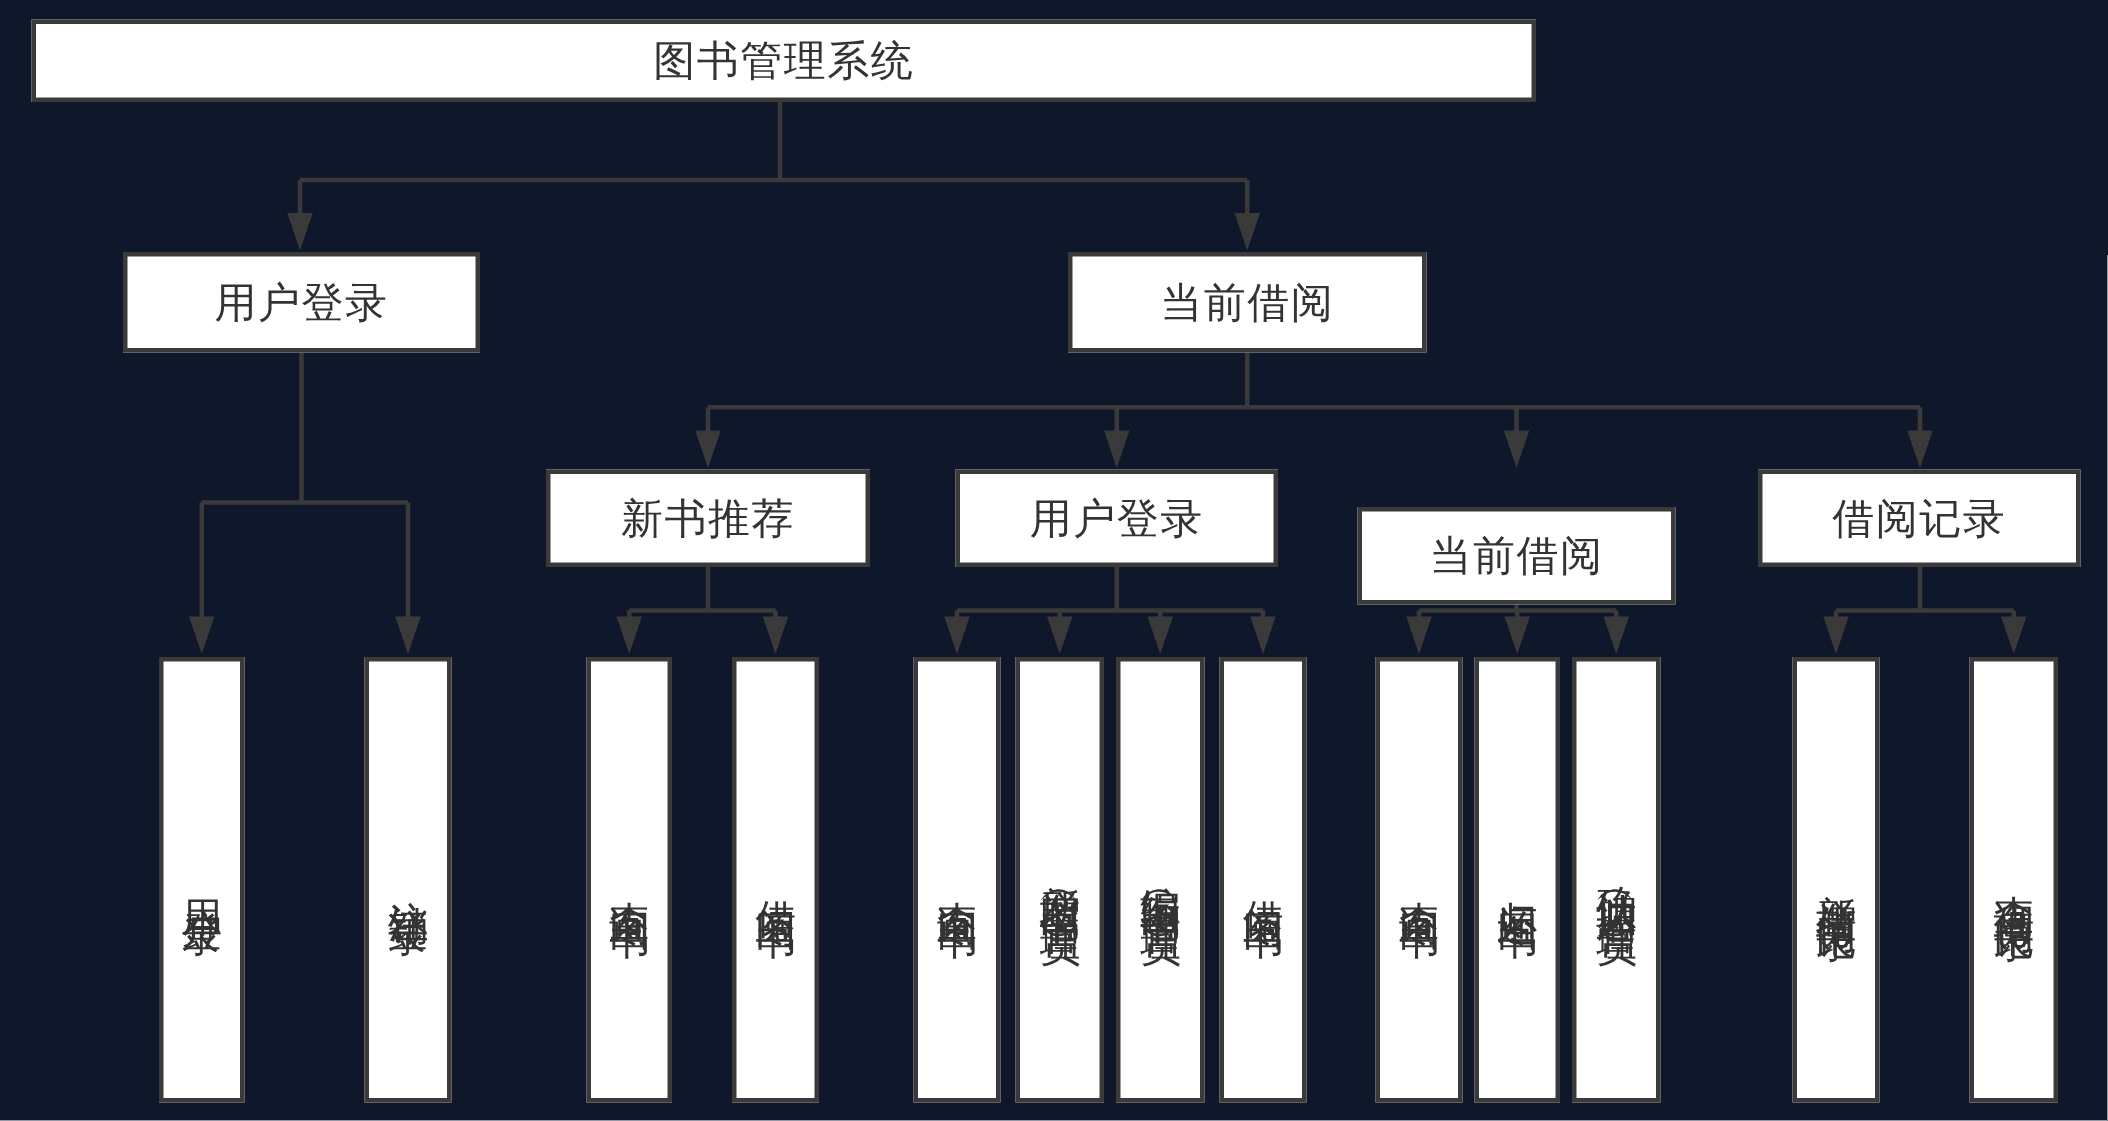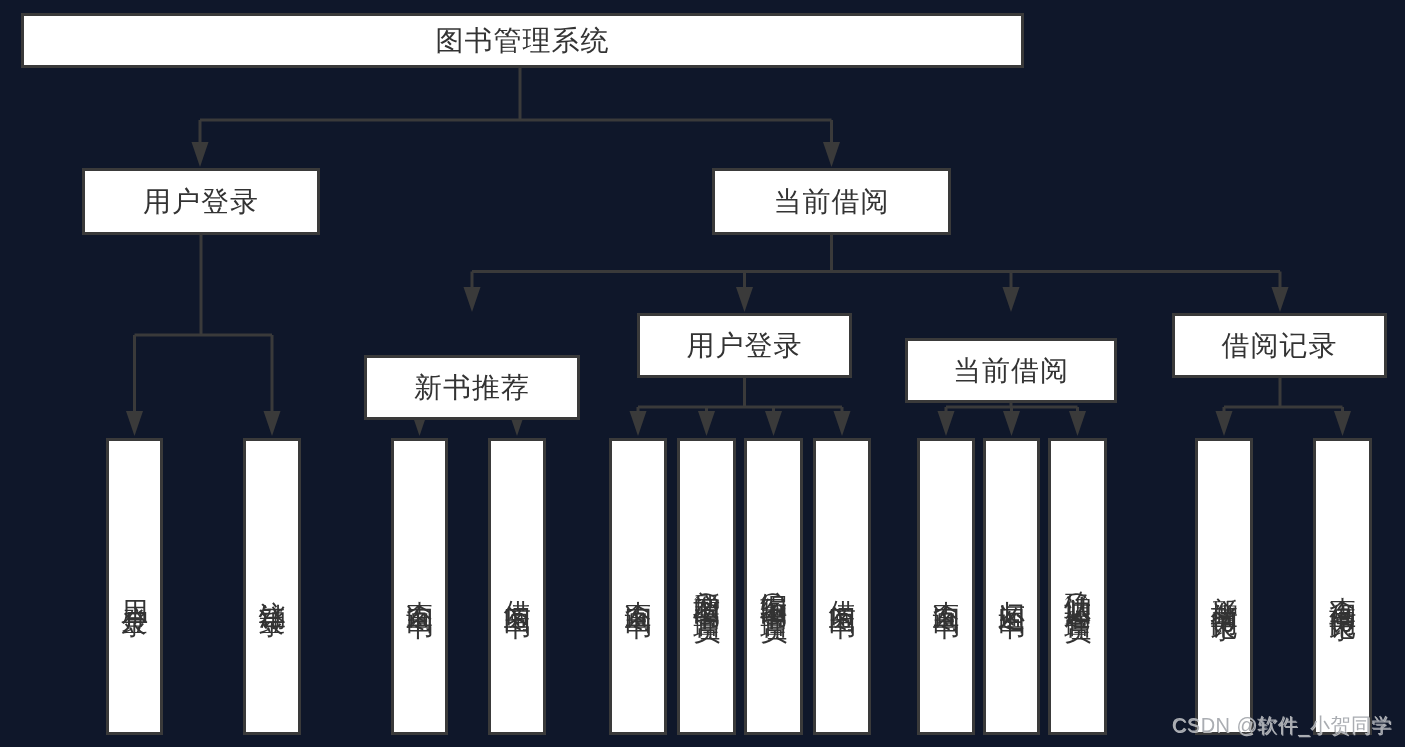--- a/index.html
+++ b/index.html
@@ -84,21 +84,21 @@
       <polygon points="1215.5,411 1232.5,411 1224,436"></polygon>
       <polygon points="1334,411 1351,411 1342.5,436"></polygon>
     </g>
   </svg>
 
   <div class="node" style="left:21px;top:13px;width:1003px;height:55px;">图书管理系统</div>
 
   <div class="node" style="left:82px;top:168px;width:238px;height:67px;">用户登录</div>
   <div class="node" style="left:712px;top:168px;width:239px;height:67px;">当前借阅</div>
 
-  <div class="node" style="left:364px;top:313px;width:216px;height:65px;margin-top:42px;">新书推荐</div>
+  <div class="node" style="left:364px;top:313px;width:216px;height:65px;">新书推荐</div>
   <div class="node" style="left:637px;top:313px;width:215px;height:65px;">用户登录</div>
   <div class="node" style="left:905px;top:313px;width:212px;height:65px;margin-top:25px;">当前借阅</div>
   <div class="node" style="left:1172px;top:313px;width:215px;height:65px;">借阅记录</div>
 
   <div class="node vnode" style="left:106px;top:438px;width:57px;height:297px;">用户登录</div>
   <div class="node vnode" style="left:243px;top:438px;width:58px;height:297px;">注销登录</div>
 
   <div class="node vnode" style="left:391px;top:438px;width:57px;height:297px;">查询图书</div>
   <div class="node vnode" style="left:488px;top:438px;width:58px;height:297px;">借阅图书</div>
 
@@ -107,15 +107,14 @@
   <div class="node vnode" style="left:744px;top:438px;width:59px;height:297px;">编辑图书（管理员）</div>
   <div class="node vnode" style="left:813px;top:438px;width:58px;height:297px;">借阅图书</div>
 
   <div class="node vnode" style="left:917px;top:438px;width:58px;height:297px;">查询图书</div>
   <div class="node vnode" style="left:983px;top:438px;width:57px;height:297px;">归还图书</div>
   <div class="node vnode" style="left:1048px;top:438px;width:59px;height:297px;">确认归还（管理员）</div>
 
   <div class="node vnode" style="left:1195px;top:438px;width:58px;height:297px;">新增借阅记录</div>
   <div class="node vnode" style="left:1313px;top:438px;width:59px;height:297px;">查询借阅记录</div>
 
-  <div class="watermark">CSDN @软件_小贺同学</div>
 
 </div>
 
 </body></html>

